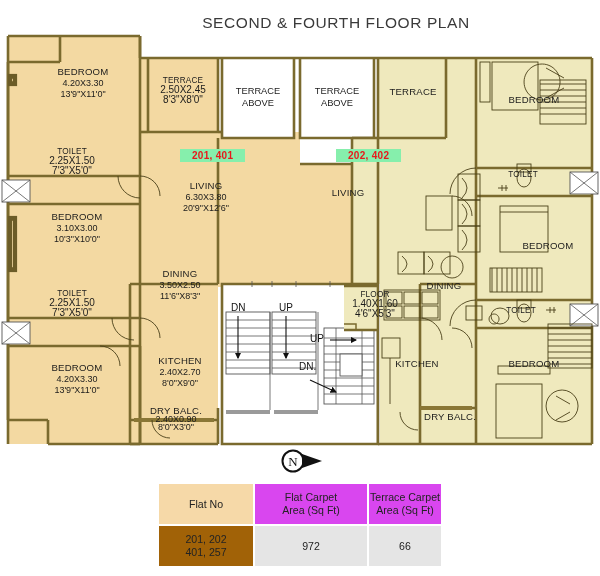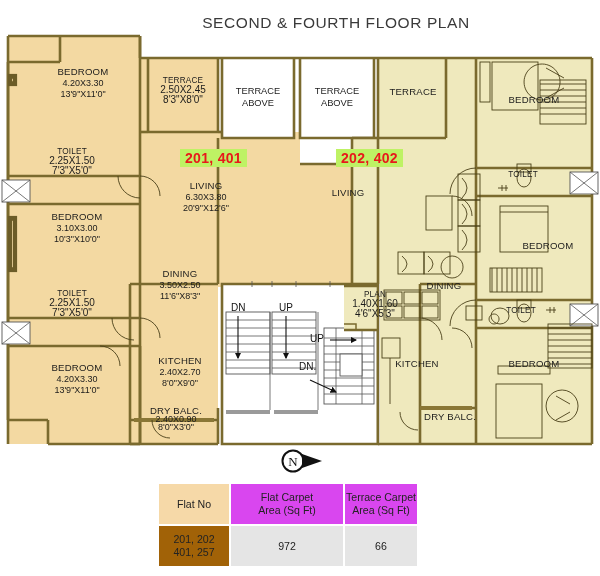--- a/index.html
+++ b/index.html
@@ -38,24 +38,24 @@
   .lbl .rm{font-size:9.6px;letter-spacing:.2px;}
   .lbl .dm{font-size:9px;}
   .lbl-sm{font-size:8px;line-height:9.4px;}
   .lbl-sm .rm{font-size:8.2px;}
   .lbl-sm .dm{font-size:10px;}
   .lbl-tiny{font-size:7px;line-height:8px;}
   .unit-tag{
     position:absolute;
     color:#e8191b;
     font-weight:bold;
-    font-size:14px;
+    font-size:10px;
     letter-spacing:.3px;
-    background:#bef264;
-    padding:1px 5px;
+    background:#86efac;
+    padding:1px 12px;
     white-space:nowrap;
   }
   .stair-mark{
     position:absolute;font-size:10px;color:#111;white-space:nowrap;
   }
   
   #north-arrow{position:absolute;left:280px;top:420px;width:46px;height:26px;}
   
   #area-table{
     position:absolute;left:157px;top:482px;
@@ -64,21 +64,21 @@
   #area-table th,#area-table td{
     padding:0;margin:0;font-weight:normal;
     text-align:center;vertical-align:middle;
     font-size:10.6px;line-height:13px;
     color:#232323;
   }
   #area-table th{background:#f6d9a8;}
   #area-table th.lighter{background:#d946ef;}
   #area-table td{background:#a16207;}
   #area-table td.lighter{background:#e5e5e5;}
-  .c1{width:70px;}
+  .c1{width:94px;}
   .c2{width:112px;}
   .c3{width:72px;}
   .hrow th{height:40px;}
   .drow td{height:40px;}
 </style>
 </head>
 <body>
 
 <div id="plan-title">SECOND &amp; FOURTH FLOOR PLAN</div>
 
@@ -415,21 +415,21 @@
   <div class="rm">BEDROOM</div>
 </div>
 <div class="lbl lbl-sm" style="left:494px;top:278px;width:54px;">
   <div class="rm">TOILET</div>
 </div>
 <div class="lbl" style="left:482px;top:330px;width:104px;">
   <div class="rm">BEDROOM</div>
 </div>
 
 <div class="lbl lbl-sm" style="left:346px;top:262px;width:58px;">
-  <div class="rm">PLAN</div>
+  <div class="rm">FLOOR</div>
   <div class="dm">1.40X1.60</div>
   <div class="dm">4'6"X5'3"</div>
 </div>
 
 <div class="stair-mark" style="left:231px;top:274px;">DN</div>
 <div class="stair-mark" style="left:279px;top:274px;">UP</div>
 <div class="stair-mark" style="left:310px;top:305px;">UP</div>
 <div class="stair-mark" style="left:299px;top:333px;">DN.</div>
 
 <svg id="north-arrow" viewBox="0 0 46 26">

